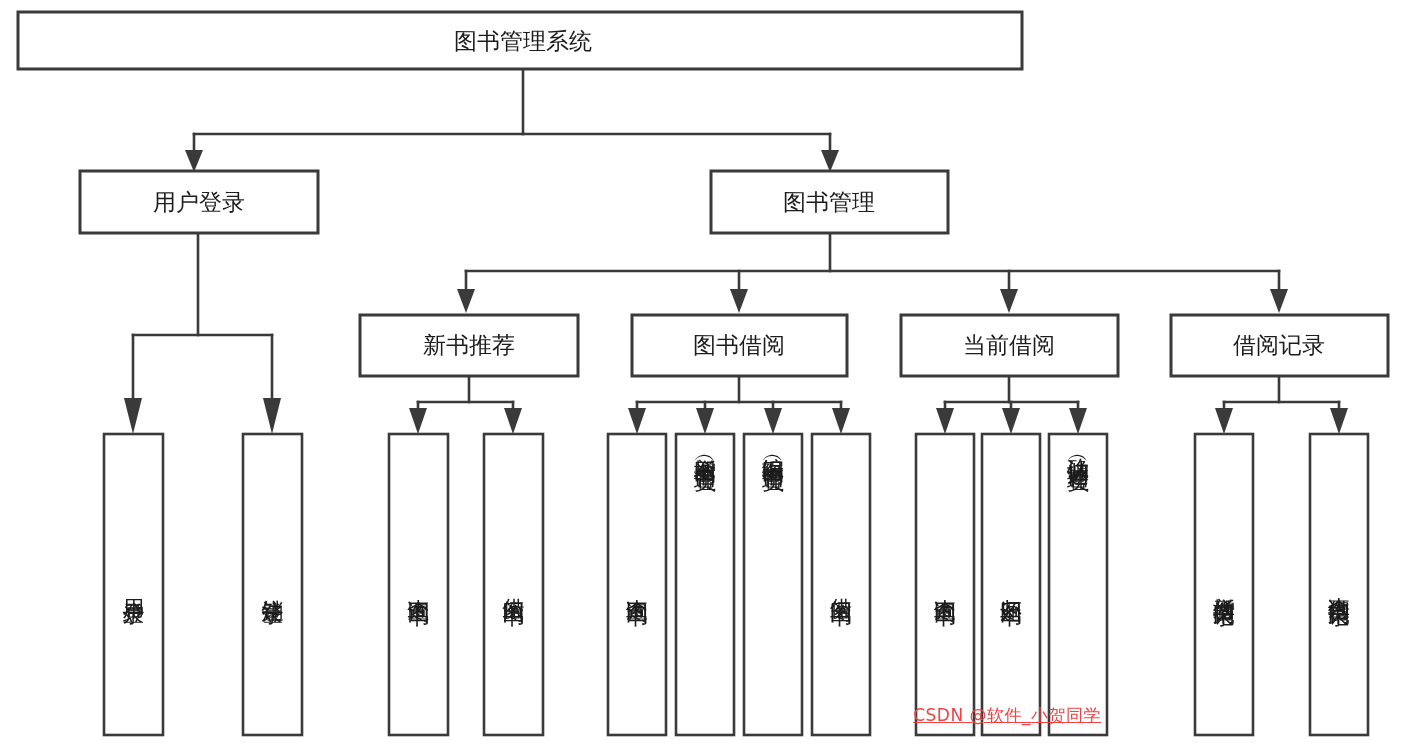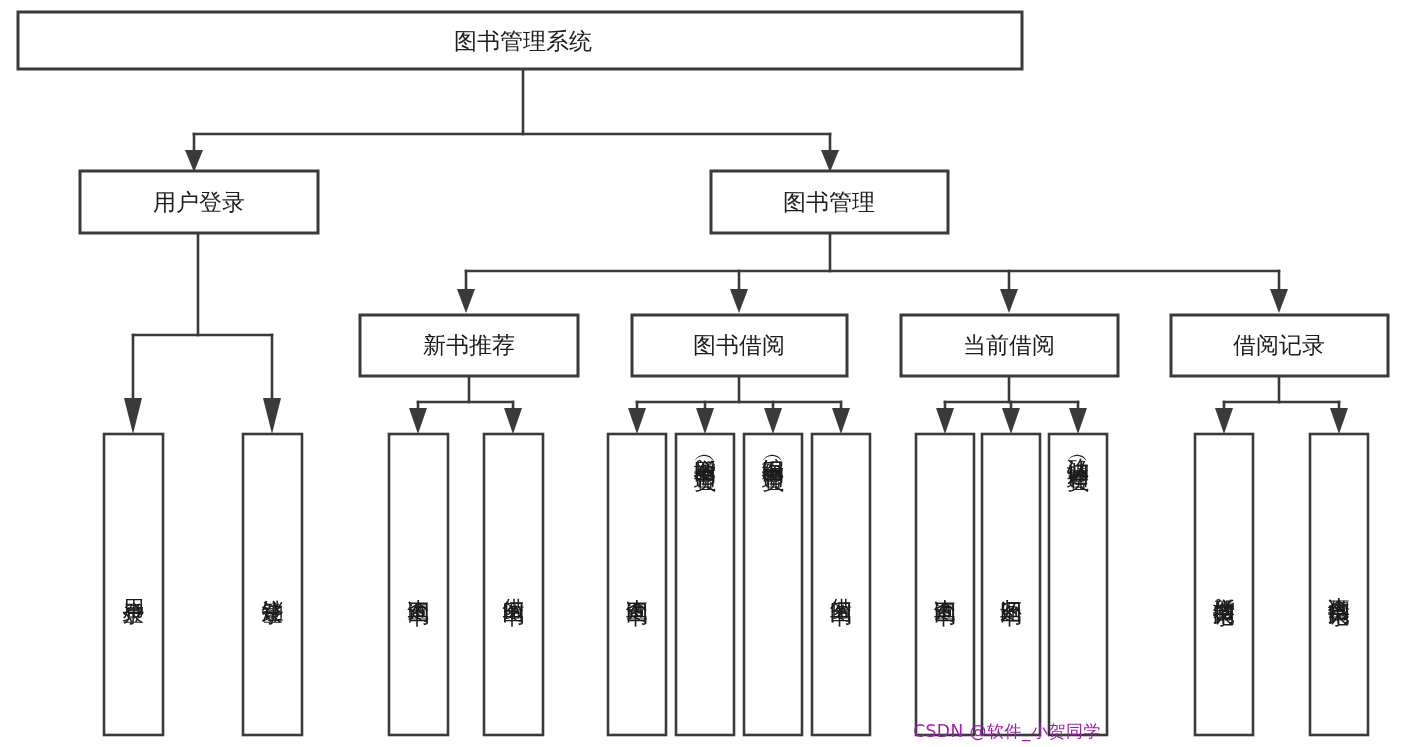--- a/index.html
+++ b/index.html
@@ -67,26 +67,27 @@
     font-size: 22px;
     line-height: 1.08;
     letter-spacing: 2px;
     color: #1c1c1c;
     white-space: nowrap;
     text-align: center;
   }
   .watermark {
     position: absolute;
     right: 12px;
-    bottom: 4px;
-    color: #a21caf;
+    bottom: 20px;
+    color: #ef4444;
     font-size: 17px;
     font-family: "DejaVu Sans", "Liberation Sans", sans-serif;
     letter-spacing: 0.5px;
     white-space: nowrap;
+    text-decoration: underline;
   }
 </style>
 </head>
 <body>
 
 <div id="diagram-root">
 
   <svg class="flow" viewBox="0 0 1405 747" xmlns="http://www.w3.org/2000/svg">
 
     <g>

